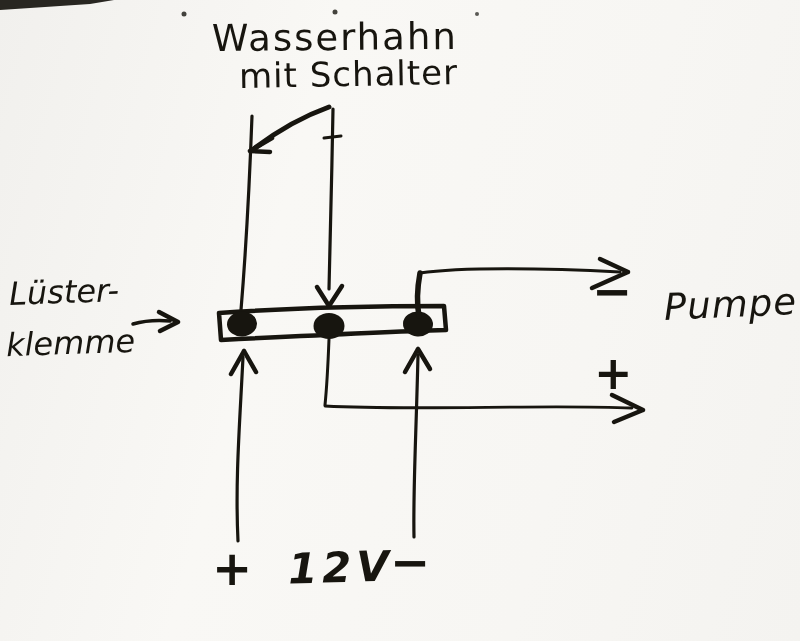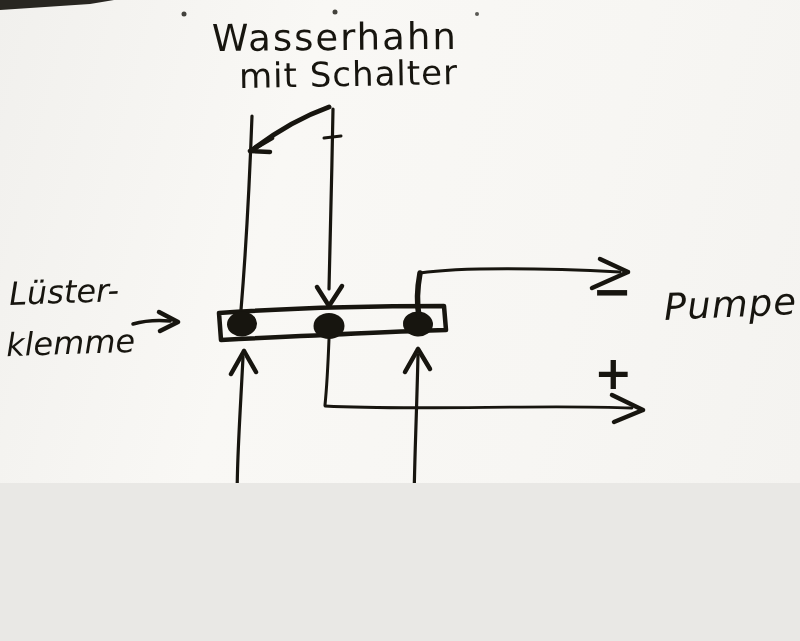--- a/index.html
+++ b/index.html
@@ -1,18 +1,18 @@
 <!DOCTYPE html>
 <html><head>
 <meta charset="utf-8">
 <style>
   html,body{margin:0;padding:0;background:#e9e8e5;}
   .page{
     position:relative;
-    width:800px;height:483px;
+    width:800px;height:641px;
     margin:0 auto;
     background:linear-gradient(105deg,#f1f0ed 0%,#f9f8f5 35%,#f7f6f3 70%,#f4f3f0 100%);
     overflow:hidden;
     font-family:"DejaVu Sans","Liberation Sans",sans-serif;
   }
   .sketch-svg{position:absolute;left:0;top:0;}
   .label{
     position:absolute;
     color:#17150f;
     white-space:nowrap;

